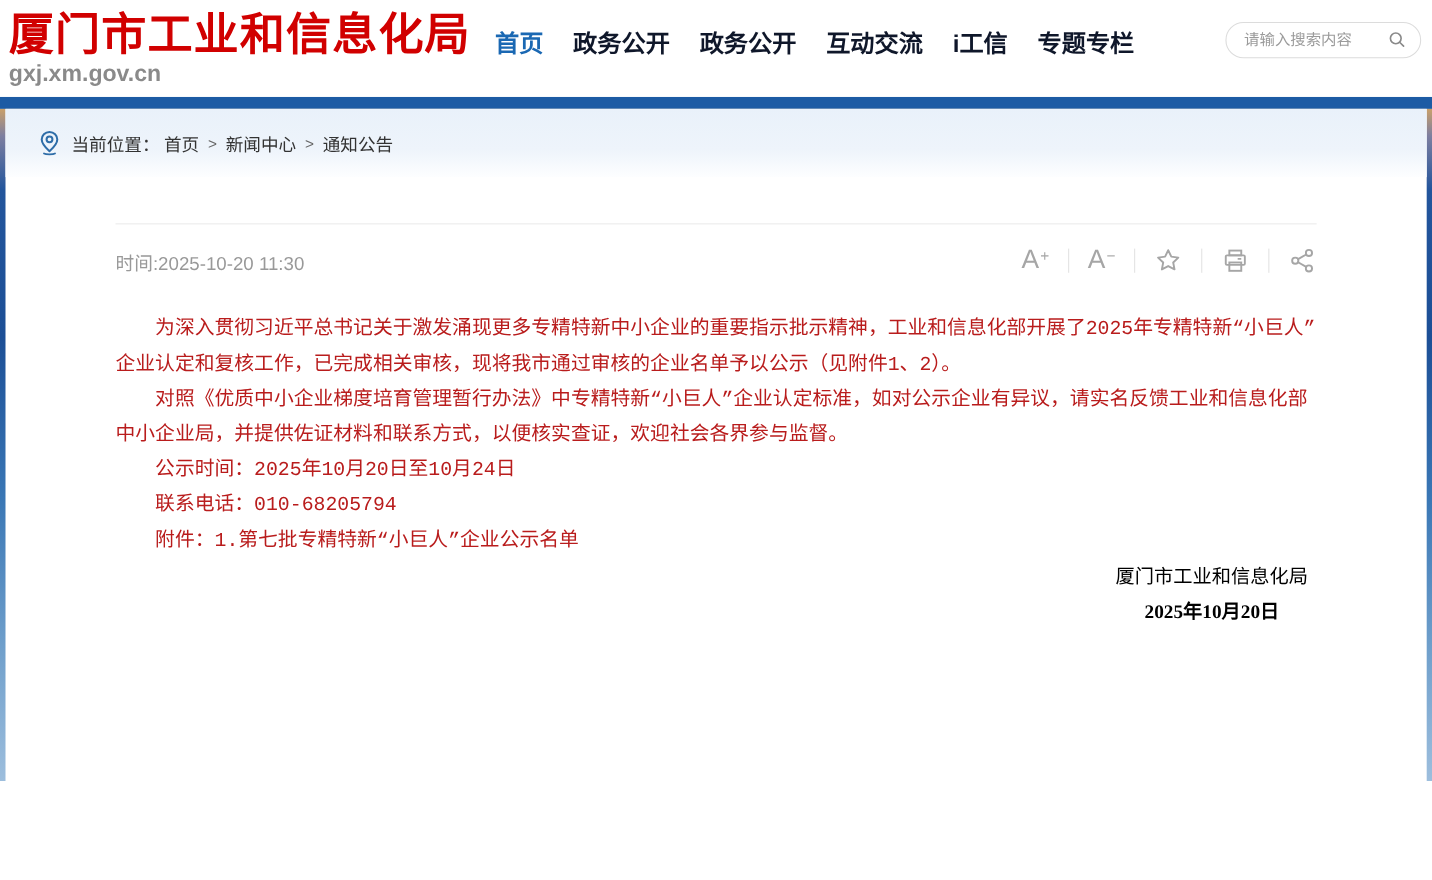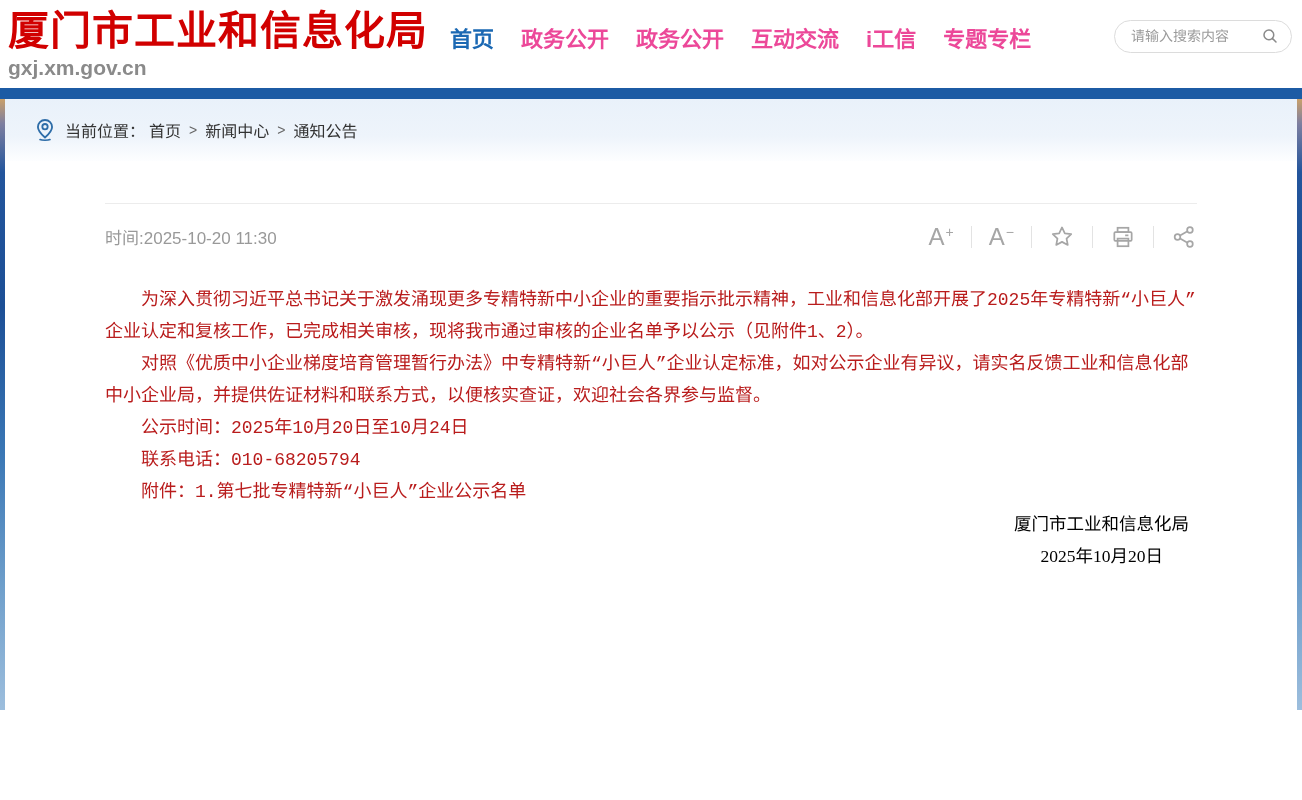--- a/index.html
+++ b/index.html
@@ -39,21 +39,21 @@
   .main-nav {
     display: flex;
     align-items: center;
     gap: 27px;
     margin-left: 22px;
     margin-top: -14px;
   }
   .nav-item {
     font-size: 22px;
     font-weight: bold;
-    color: #ec4899;
+    color: #0f172a;
     text-decoration: none;
     white-space: nowrap;
     cursor: pointer;
   }
   .nav-item.active { color: #1a68b3; }
   .search-box {
     margin-left: auto;
     margin-top: -16px;
     width: 178px;
     height: 33px;
@@ -117,21 +117,21 @@
     font-weight: bold;
     color: #000;
     line-height: 50px;
     font-family: "Liberation Sans", "DejaVu Sans", sans-serif;
   }
   .meta-row {
     margin-top: 42px;
     border-top: 1px solid #ececec;
     padding-top: 20px;
     display: flex;
-    align-items: flex-start;
+    align-items: center;
     justify-content: space-between;
   }
   .meta-time { color: #999; font-size: 17px; }
   .tools { display: flex; align-items: center; color: #a6a6a6; }
   .tool-btn {
     display: flex; align-items: flex-start;
     font-size: 24px; line-height: 24px;
     color: #a6a6a6; cursor: pointer;
     font-family: "Liberation Sans", "DejaVu Sans", sans-serif;
   }
@@ -152,21 +152,21 @@
   .article-body p.no-indent { text-indent: 0; }
 
   .signature {
     font-family: "Liberation Serif", "DejaVu Serif", serif;
     font-size: 17.5px;
     line-height: 32px;
     color: #000;
     text-align: right;
     padding-right: 8px;
   }
-  .signature .sig-date { padding-right: 26px; }
+  .signature .sig-date { padding-right: 26px; font-weight: bold; }
 </style>
 </head>
 <body>
 
 <header class="site-header">
   <div class="logo">
     <div class="logo-title">厦门市工业和信息化局</div>
     <div class="logo-domain">gxj.xm.gov.cn</div>
   </div>
   <nav class="main-nav">

